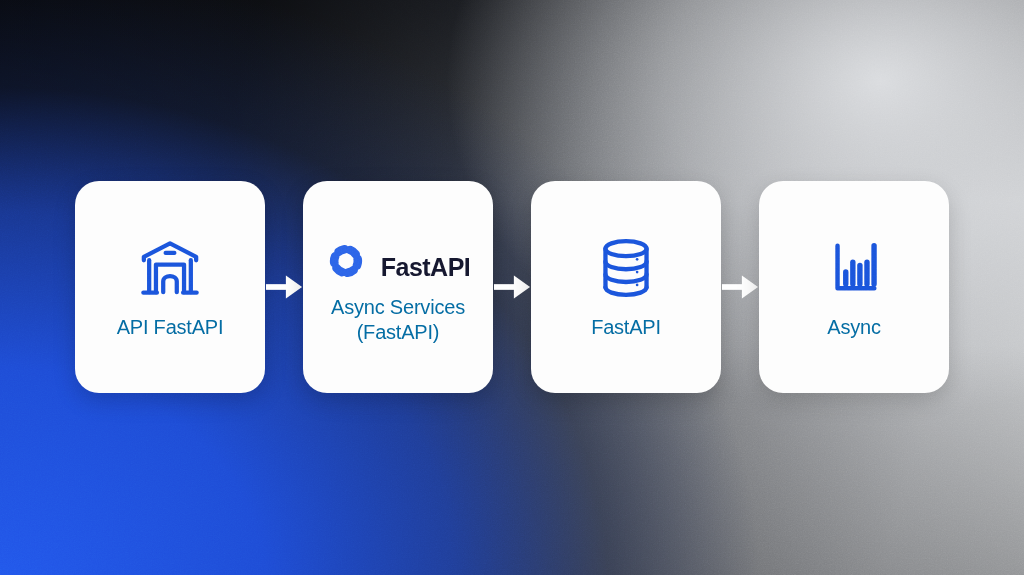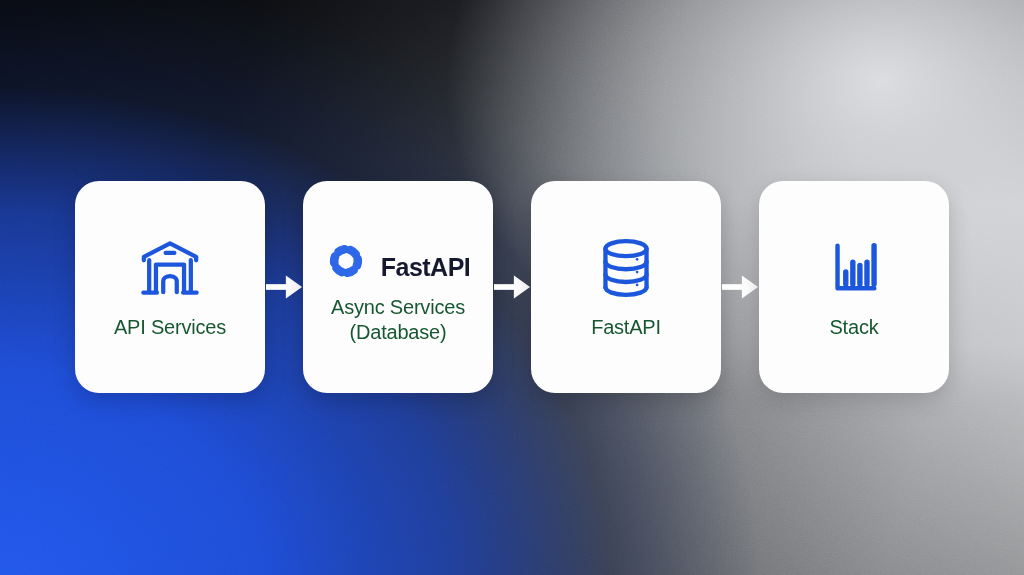--- a/index.html
+++ b/index.html
@@ -27,21 +27,21 @@
   .card{
     width:190px;height:212px;
     background:#fdfdfd;
     border-radius:24px;
     box-shadow:0 8px 22px rgba(0,0,0,0.18);
     display:flex;flex-direction:column;align-items:center;justify-content:center;
     gap:13px;
   }
   .icon-box{height:68px;display:flex;align-items:center;justify-content:center;}
   .label{
-    font-size:20px;font-weight:500;color:#14532d;
+    font-size:20px;font-weight:500;color:#0369a1;
     text-align:center;line-height:1.22;letter-spacing:-0.2px;
   }
   .arrow{
     width:38px;height:30px;flex:0 0 38px;
     display:flex;align-items:center;justify-content:center;
   }
   .logo-row{display:flex;align-items:flex-end;gap:15px;height:52px;}
   .logo-text{
     font-size:25px;font-weight:700;color:#15172e;letter-spacing:-0.5px;
   }
@@ -59,42 +59,42 @@
           <path d="M5 24 L5 20.5 L32 6.5 L59 20.5 L59 24"></path>
           <path d="M27.5 16.5 H36.5"></path>
           <path d="M10.5 24 V57"></path>
           <path d="M53.5 24 V57"></path>
           <path d="M17.5 57 V28.5 H46.5 V57"></path>
           <path d="M25 57 V46 C25 38.5 39 38.5 39 46 V57"></path>
           <path d="M4.5 57.5 H18.5"></path>
           <path d="M45.5 57.5 H59.5"></path>
         </svg>
       </div>
-      <div class="label">API Services</div>
+      <div class="label">API FastAPI</div>
     </div>
 
     <div class="arrow">
       <svg width="40" height="28" viewBox="0 0 40 28">
         <path d="M1 14 H24" stroke="#ffffff" stroke-width="6"></path>
         <path d="M22 2 L39 14 L22 26 Z" fill="#ffffff"></path>
       </svg>
     </div>
 
     <div class="card">
       <div class="logo-row">
         <span style="display:flex;">
           <svg width="40" height="42" viewBox="0 0 44 44" fill="none">
             <circle cx="22" cy="22" r="13" stroke="#2c63e8" stroke-width="9.5" stroke-linecap="round" stroke-dasharray="7.6 6.02" transform="rotate(-11 22 22)"></circle>
           </svg>
         </span>
         <span class="logo-text">FastAPI</span>
       </div>
       <div class="label">
         <div>Async Services</div>
-        <div>(Database)</div>
+        <div>(FastAPI)</div>
       </div>
     </div>
 
     <div class="arrow">
       <svg width="40" height="28" viewBox="0 0 40 28">
         <path d="M1 14 H24" stroke="#ffffff" stroke-width="6"></path>
         <path d="M22 2 L39 14 L22 26 Z" fill="#ffffff"></path>
       </svg>
     </div>
 
@@ -127,21 +127,21 @@
         <svg width="62" height="62" viewBox="0 0 64 64" fill="none" stroke="#1a53db" stroke-linecap="round" stroke-linejoin="round">
           <path d="M15 9 V53 H53" stroke-width="4.6"></path>
           <path d="M23.5 48.5 V36" stroke-width="5.6"></path>
           <path d="M30.8 48.5 V26" stroke-width="5.6"></path>
           <path d="M38.1 48.5 V29.5" stroke-width="5.6"></path>
           <path d="M45.4 48.5 V26" stroke-width="5.6"></path>
           <path d="M52.7 48.5 V9" stroke-width="5.6"></path>
         </svg>
       </div>
       <div class="label">
-        <div>Stack</div>
+        <div>Async</div>
       </div>
     </div>
 
   </div>
 
   <svg class="grain">
     <filter id="grainNoise">
       <feTurbulence type="fractalNoise" baseFrequency="0.82" numOctaves="2" stitchTiles="stitch"></feTurbulence>
       <feColorMatrix type="saturate" values="0"></feColorMatrix>
     </filter>

